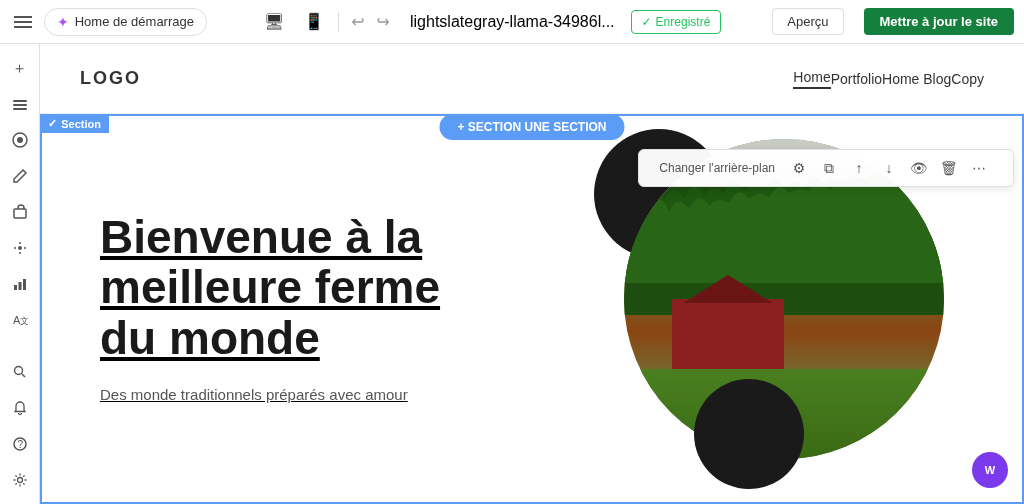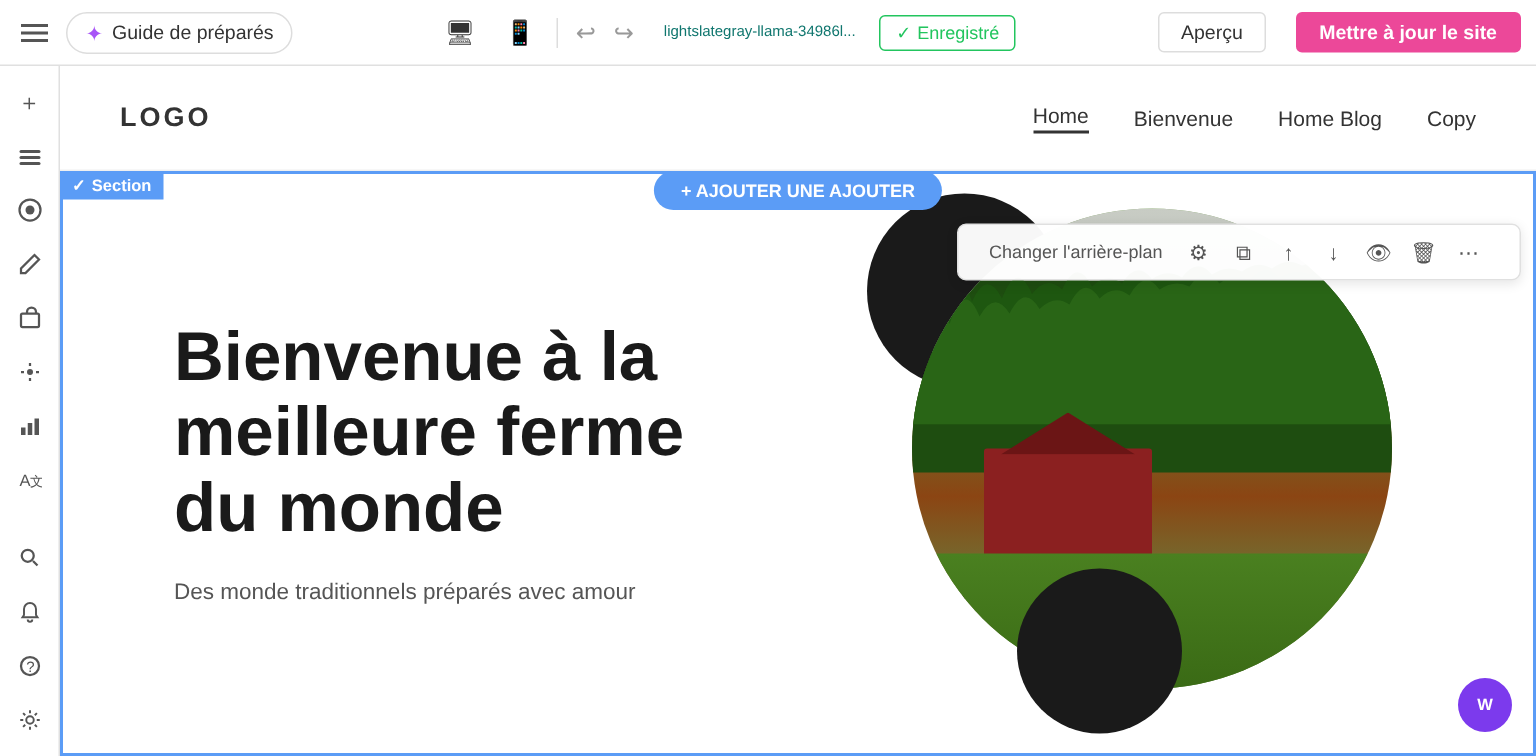--- a/index.html
+++ b/index.html
@@ -19,32 +19,32 @@
       background: #fff; border: 1px solid #ddd; border-radius: 20px;
       padding: 5px 12px; cursor: pointer; font-size: 13px; color: #333;
     }
     .guide-icon { color: #a855f7; font-size: 14px; }
     .topbar-center { display: flex; align-items: center; gap: 8px; margin-left: auto; margin-right: auto; }
     .device-btn { background: none; border: none; cursor: pointer; padding: 4px 6px; color: #555; font-size: 16px; }
     .device-btn.active { color: #333; }
     .divider-v { width: 1px; height: 20px; background: #ddd; }
     .undo-redo { display: flex; gap: 4px; }
     .undo-redo button { background: none; border: none; cursor: pointer; color: #999; font-size: 16px; padding: 2px 4px; }
-    .site-name { font-size: 10px; color: #0f766e; padding: 0 8px; }
+    .site-name { font-size: 16px; color: #000000; padding: 0 8px; }
     .saved-badge {
       display: flex; align-items: center; gap: 4px;
       font-size: 12px; color: #22c55e; padding: 4px 10px;
       border: 1px solid #22c55e; border-radius: 4px;
     }
     .preview-btn {
       background: none; border: 1px solid #ddd; border-radius: 4px;
       padding: 5px 14px; cursor: pointer; font-size: 13px; color: #333;
     }
     .publish-btn {
-      background: #ec4899; color: #fff; border: none; border-radius: 4px;
+      background: #15803d; color: #fff; border: none; border-radius: 4px;
       padding: 6px 16px; cursor: pointer; font-size: 13px; font-weight: 600;
     }
 
     
     .main-layout { display: flex; height: calc(504px - 44px); }
 
     
     .left-sidebar {
       width: 40px; background: #fff; border-right: 1px solid #e0e0e0;
       display: flex; flex-direction: column; align-items: center;
@@ -67,21 +67,21 @@
       background: #fff; overflow: hidden;
     }
 
     
     .site-navbar {
       display: flex; align-items: center; justify-content: space-between;
       padding: 0 40px; height: 70px; background: #fff;
       border-bottom: 1px solid #f0f0f0;
     }
     .site-logo { font-size: 18px; font-weight: 700; letter-spacing: 2px; color: #333; }
-    .site-nav-links { display: flex; gap: 30px; align-items: center; }
+    .site-nav-links { display: flex; align-items: center; }
     .nav-link { font-size: 14px; color: #333; text-decoration: none; cursor: pointer; }
     .nav-link.active { border-bottom: 2px solid #333; padding-bottom: 2px; font-weight: 500; }
 
     
     .section-highlight {
       position: absolute; top: 70px; left: 0; right: 0; bottom: 0;
       border: 2px solid #5b9cf6; pointer-events: none; z-index: 10;
     }
     .section-label {
       position: absolute; top: 70px; left: 0;
@@ -106,21 +106,22 @@
     .toolbar-label { font-size: 12px; color: #555; margin-right: 8px; white-space: nowrap; }
     .toolbar-btn {
       width: 28px; height: 28px; display: flex; align-items: center; justify-content: center;
       cursor: pointer; border-radius: 3px; color: #555; font-size: 14px; border: none; background: none;
     }
 
     
     .hero-section {
       position: absolute; top: 70px; left: 0; right: 0; bottom: 0;
       background: #fff; display: flex; align-items: center;
-      padding: 0 76px;
+      padding: 0 60px;
+      text-decoration: underline;
     }
     .hero-text { flex: 0 0 45%; padding-right: 20px; }
     .hero-title {
       font-size: 46px; font-weight: 800; color: #1a1a1a; line-height: 1.1;
       margin-bottom: 20px;
     }
     .hero-subtitle { font-size: 15px; color: #555; line-height: 1.5; }
 
     
     .hero-visual {
@@ -161,21 +162,21 @@
 
 <div class="topbar">
   <div class="topbar-left">
     <div class="hamburger-icon">
       <span></span>
         <span></span>
         <span></span>
     </div>
     <button class="guide-btn">
       <span class="guide-icon">✦</span>
-      <span>Guide de préparés</span>
+      <span>Home de démarrage</span>
     </button>
   </div>
 
   <div class="topbar-center">
     <button class="device-btn active">🖥</button>
     <button class="device-btn">📱</button>
     <div class="divider-v"></div>
     <div class="undo-redo">
       <button>↩</button>
       <button>↪</button>
@@ -270,21 +271,21 @@
   </div>
 
   <div class="canvas-area">
 
     <div class="website-preview">
 
       <div class="site-navbar">
         <div class="site-logo">LOGO</div>
         <nav class="site-nav-links">
           <a class="nav-link active">Home</a>
-          <a class="nav-link">Bienvenue</a>
+          <a class="nav-link">Portfolio</a>
           <a class="nav-link">Home Blog</a>
           <a class="nav-link">Copy</a>
         </nav>
       </div>
 
       <div class="hero-section">
         <div class="hero-text">
           <h1 class="hero-title">Bienvenue à la meilleure ferme du monde</h1>
           <p class="hero-subtitle">Des monde traditionnels préparés avec amour</p>
         </div>
@@ -332,21 +333,21 @@
         </div>
       </div>
 
       <div class="section-highlight"></div>
 
       <div class="section-label">
         <span>✓</span>
         <span>Section</span>
       </div>
 
-      <button class="add-section-btn">+ AJOUTER UNE AJOUTER</button>
+      <button class="add-section-btn">+ SECTION UNE SECTION</button>
 
       <div class="section-toolbar">
         <span class="toolbar-label">Changer l'arrière-plan</span>
         <button class="toolbar-btn">⚙</button>
         <button class="toolbar-btn">⧉</button>
         <button class="toolbar-btn">↑</button>
         <button class="toolbar-btn">↓</button>
         <button class="toolbar-btn">👁</button>
         <button class="toolbar-btn">🗑</button>
         <button class="toolbar-btn">⋯</button>

